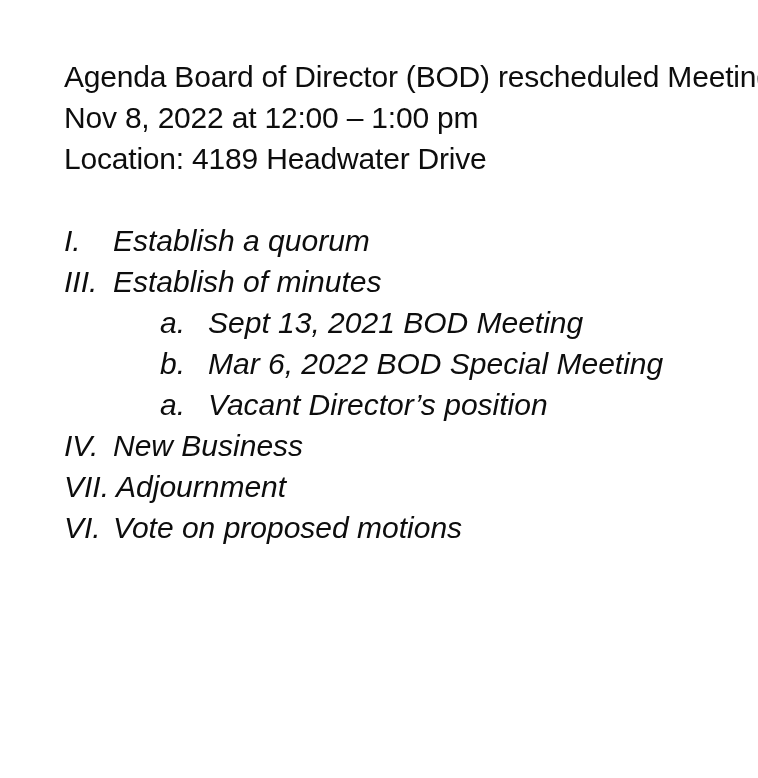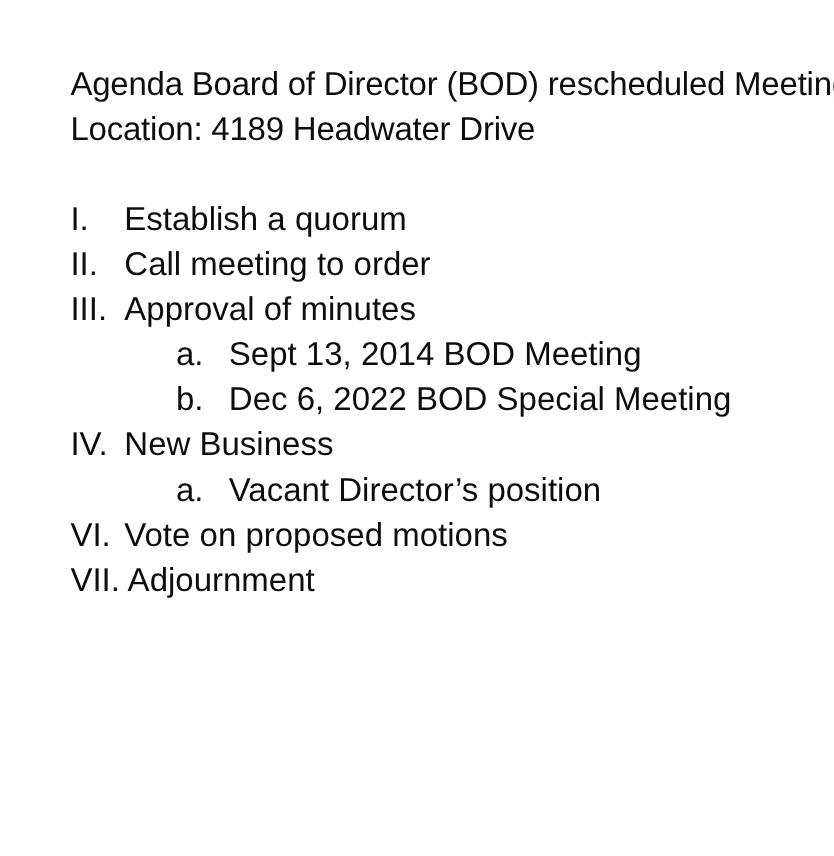--- a/index.html
+++ b/index.html
@@ -49,20 +49,21 @@
     height: 41px;
     font-size: 30px;
     line-height: 41px;
   }
 
   
   .agenda-list {
     list-style: none;
     margin: 0;
     padding: 0;
+    font-style: italic;
   }
 
   .item {
     display: block;
     font-size: 30px;
     line-height: 41px;
     white-space: nowrap;
     color: #0d0d0d;
   }
 
@@ -100,61 +101,59 @@
 </style>
 </head>
 <body>
 
 <div class="page">
 
   <div class="doc-body">
 
     <div class="header-block">
       <span class="line">Agenda Board of Director (BOD) rescheduled Meeting</span>
+      <span class="line">Nov 8, 2022 at 12:00 – 1:00 pm</span>
       <span class="line">Location: 4189 Headwater Drive</span>
     </div>
 
     <div class="spacer-line">&nbsp;</div>
 
     <div class="agenda-list">
 
       <div class="item level-1">
         <span class="marker">I.</span><span class="text">Establish a quorum</span>
       </div>
 
-      <div class="item level-1">
-        <span class="marker">II.</span><span class="text">Call meeting to order</span>
-      </div>
 
       <div class="item level-1">
-        <span class="marker">III.</span><span class="text">Approval of minutes</span>
+        <span class="marker">III.</span><span class="text">Establish of minutes</span>
       </div>
 
       <div class="item level-2">
-        <span class="marker">a.</span><span class="text">Sept 13, 2014 BOD Meeting</span>
+        <span class="marker">a.</span><span class="text">Sept 13, 2021 BOD Meeting</span>
       </div>
 
       <div class="item level-2">
-        <span class="marker">b.</span><span class="text">Dec 6, 2022 BOD Special Meeting</span>
+        <span class="marker">b.</span><span class="text">Mar 6, 2022 BOD Special Meeting</span>
+      </div>
+
+      <div class="item level-2">
+        <span class="marker">a.</span><span class="text">Vacant Director’s position</span>
       </div>
 
       <div class="item level-1">
         <span class="marker">IV.</span><span class="text">New Business</span>
       </div>
 
-      <div class="item level-2">
-        <span class="marker">a.</span><span class="text">Vacant Director’s position</span>
-      </div>
 
 
 
+      <div class="item level-1 wide-marker">
+        <span class="marker">VII.</span><span class="text">Adjournment</span>
+      </div>
 
       <div class="item level-1">
         <span class="marker">VI.</span><span class="text">Vote on proposed motions</span>
-      </div>
-
-      <div class="item level-1 wide-marker">
-        <span class="marker">VII.</span><span class="text">Adjournment</span>
       </div>
 
     </div>
   </div>
 </div>
 
 </body></html>

